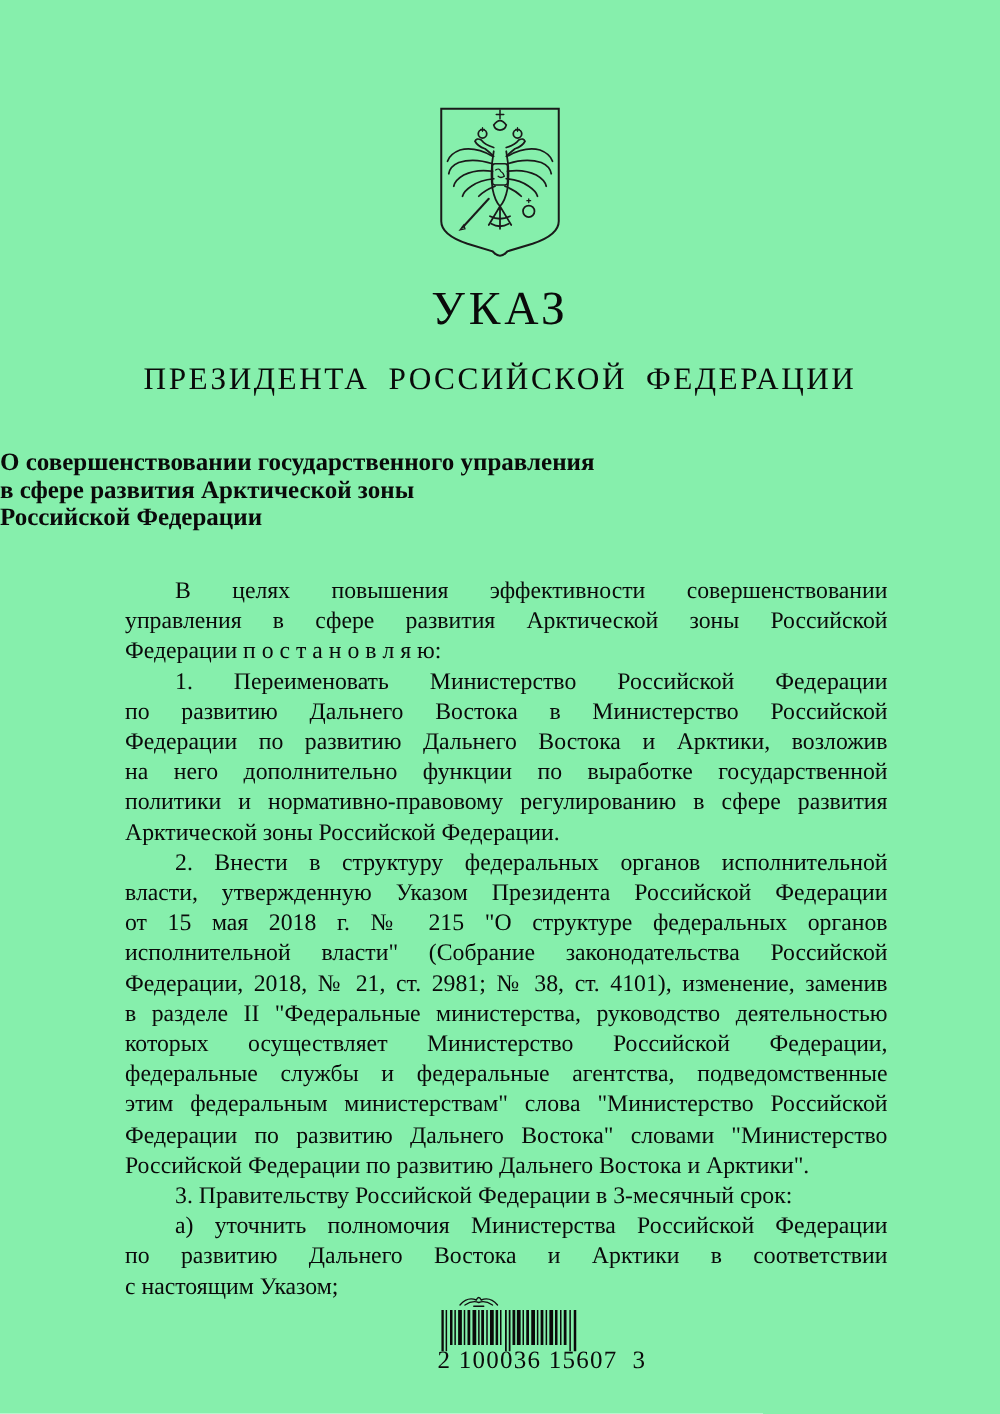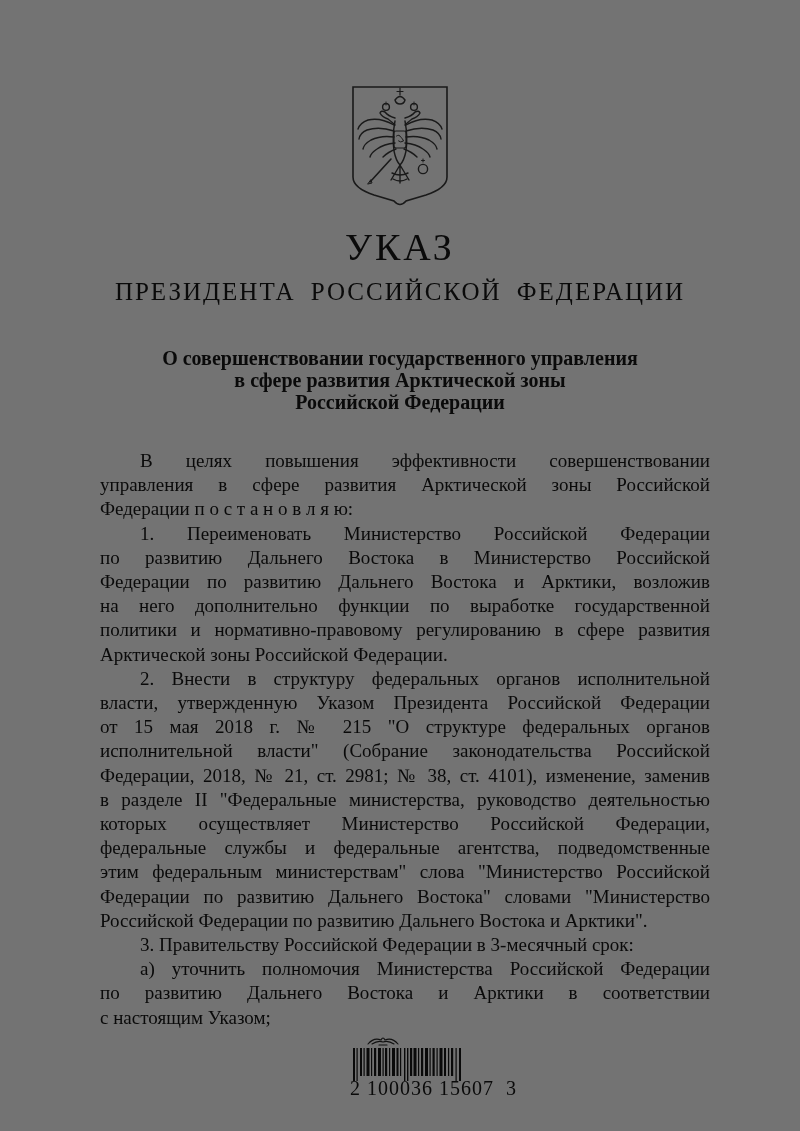--- a/index.html
+++ b/index.html
@@ -1,50 +1,50 @@
 <!DOCTYPE html>
 <html><head>
 <meta charset="utf-8">
 <style>
   html, body { margin: 0; padding: 0; background: #ffffff; }
   .page {
     position: relative;
     width: 800px;
     height: 1131px;
-    background: #737373;
+    background: #86efac;
     color: #0a0a0a;
     font-family: "Liberation Serif", serif;
     overflow: hidden;
   }
   .coat {
     width: 100px;
     height: 122px;
     margin: 85px auto 0 auto;
     display: block;
   }
   .decree-title {
     margin-top: 18px;
     text-align: center;
     font-size: 38px;
     line-height: 44px;
     letter-spacing: 3px;
     font-weight: normal;
   }
   .decree-subtitle {
-    margin-top: 8px;
+    margin-top: 20px;
     text-align: center;
     font-size: 25px;
     line-height: 30px;
     letter-spacing: 2px;
     word-spacing: 7px;
     font-weight: normal;
   }
   .decree-heading {
     margin-top: 40px;
-    text-align: center;
+    text-align: left;
     font-weight: bold;
     font-size: 20px;
     line-height: 22px;
   }
   .doc-body {
     margin: 36px 90px 0 100px;
     width: 610px;
     font-size: 19px;
     line-height: 24.2px;
   }

